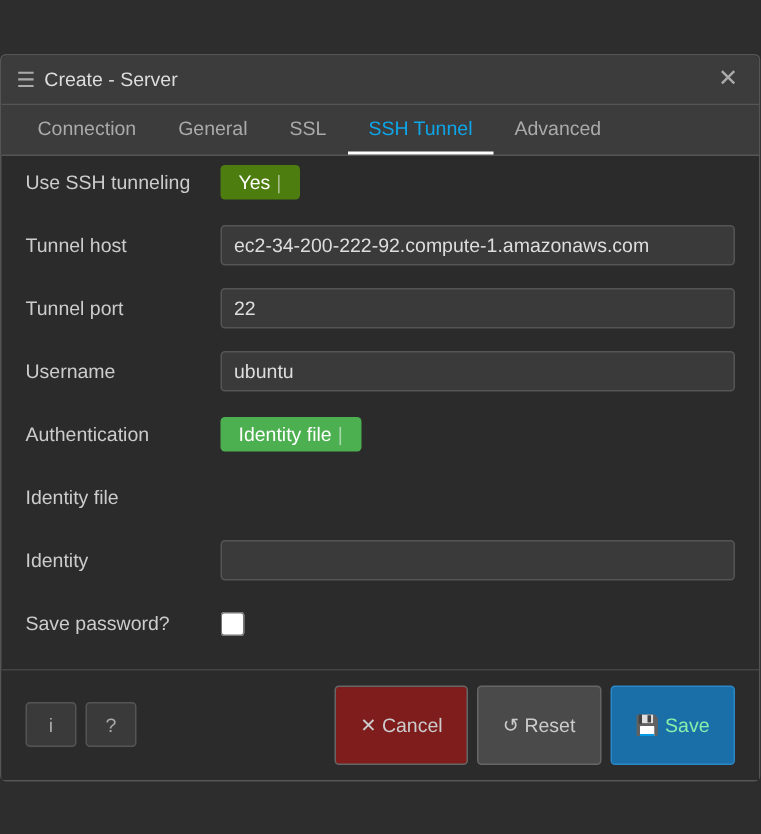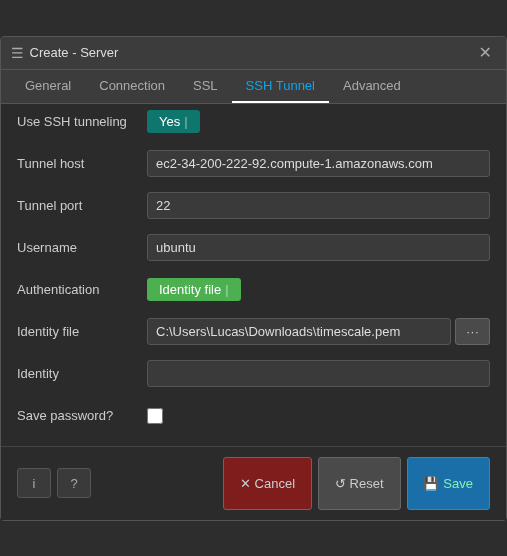--- a/index.html
+++ b/index.html
@@ -91,21 +91,21 @@
       width: 100%;
       background: #3a3a3a;
       border: 1px solid #555;
       border-radius: 3px;
       color: #ddd;
       padding: 5px 8px;
       font-size: 13px;
       outline: none;
     }
     .toggle-btn {
-      background: #0f766e;
+      background: #4d7c0f;
       border: none;
       color: #fff;
       padding: 4px 12px;
       border-radius: 3px;
       cursor: pointer;
       font-size: 13px;
       display: flex;
       align-items: center;
       gap: 4px;
     }
@@ -228,22 +228,22 @@
 
   <div class="titlebar">
     <div class="titlebar-left">
       <span class="titlebar-icon">☰</span>
       <span>Create - Server</span>
     </div>
     <button class="close-btn">✕</button>
   </div>
 
   <div class="tabs">
+    <div class="tab">Connection</div>
     <div class="tab">General</div>
-    <div class="tab">Connection</div>
     <div class="tab">SSL</div>
     <div class="tab active">SSH Tunnel</div>
     <div class="tab">Advanced</div>
   </div>
 
   <div class="content">
 
     <div class="form-row">
       <div class="form-label">Use SSH tunneling</div>
       <div class="form-control">
@@ -274,24 +274,20 @@
 
     <div class="form-row">
       <div class="form-label">Authentication</div>
       <div class="form-control">
         <button class="identity-btn">Identity file</button>
       </div>
     </div>
 
     <div class="form-row">
       <div class="form-label">Identity file</div>
-      <div class="form-control input-with-btn">
-        <input class="text-input" type="text" value="C:\Users\Lucas\Downloads\timescale.pem" style="">
-        <button class="browse-btn">···</button>
-      </div>
     </div>
 
     <div class="form-row">
       <div class="form-label">Identity</div>
       <div class="form-control">
         <input class="text-input" type="password" style="">
       </div>
     </div>
 
     <div class="form-row">

